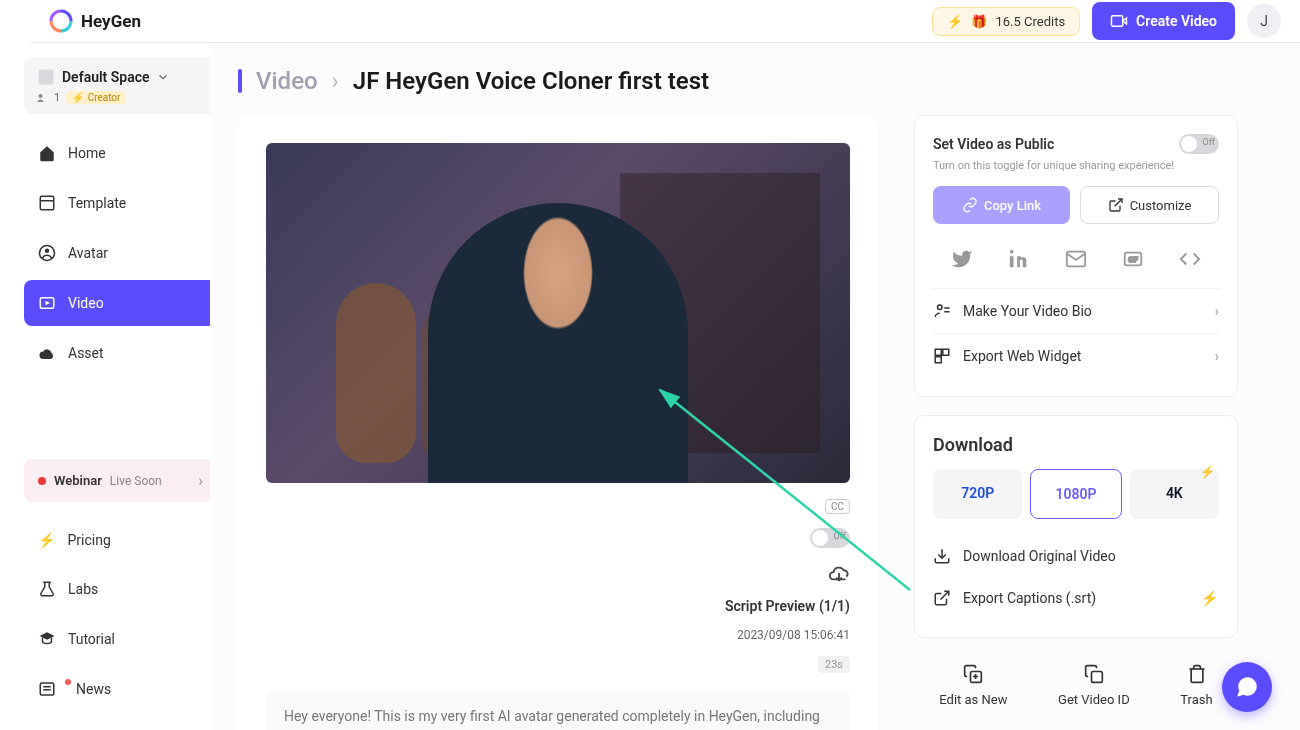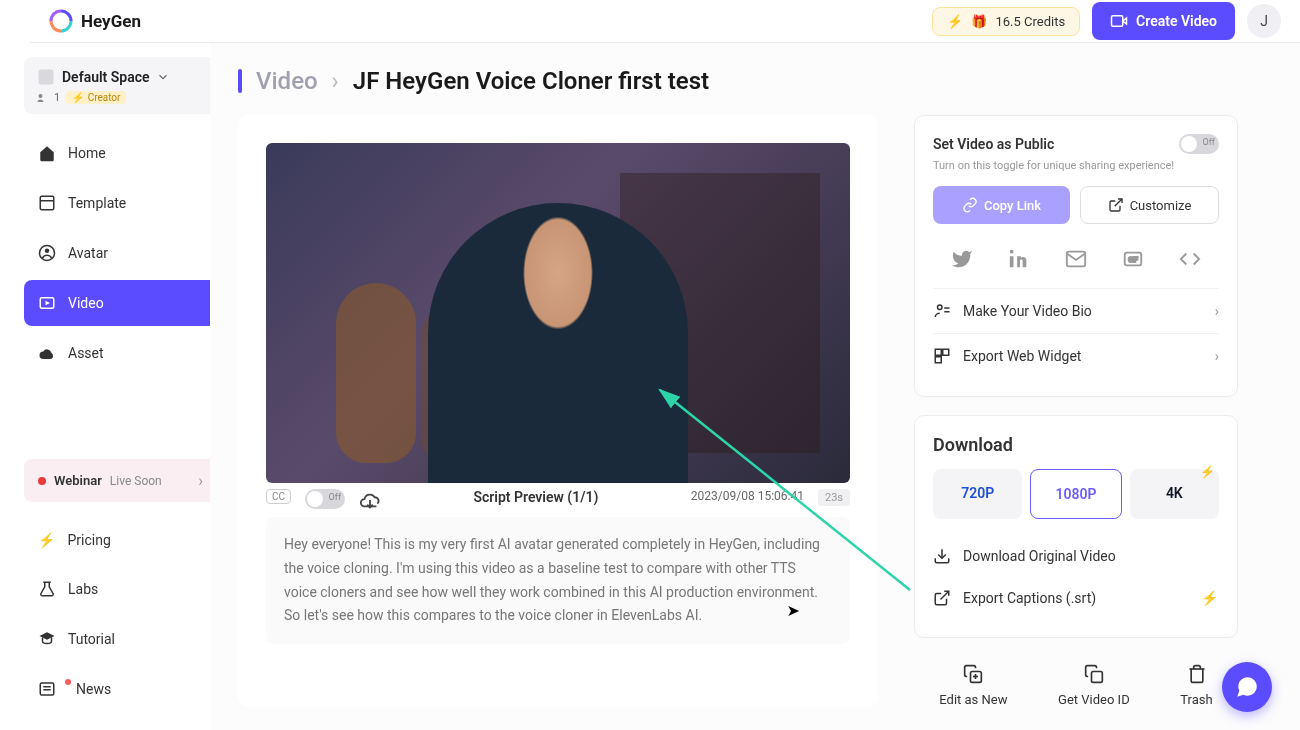--- a/index.html
+++ b/index.html
@@ -44,21 +44,21 @@
 
 .content-row { display: flex; gap: 36px; }
 
 .video-col { width: 640px; background: #fff; border-radius: 10px; padding: 28px; }
 .video-thumb { width: 100%; height: 340px; border-radius: 6px; background: linear-gradient(135deg, #3a3a5a 0%, #5a4a6a 40%, #2a2a3a 100%); position: relative; overflow: hidden; }
 .person-silhouette { position: absolute; bottom: 0; left: 50%; transform: translateX(-50%); width: 260px; height: 280px; background: radial-gradient(ellipse at 50% 25%, #d4a585 0%, #c89575 18%, transparent 19%), #1a2a3a; border-radius: 130px 130px 0 0; }
 .bg-guitar { position: absolute; bottom: 20px; left: 70px; width: 80px; height: 180px; background: #8b5a2b; border-radius: 40px 40px 30px 30px; opacity: 0.6; }
 .bg-guitar2 { position: absolute; bottom: 20px; left: 155px; width: 70px; height: 160px; background: #6b4a2b; border-radius: 35px 35px 25px 25px; opacity: 0.5; }
 .bg-shelf { position: absolute; top: 30px; right: 30px; bottom: 30px; width: 200px; background: #2a1a1a; opacity: 0.4; }
 
-.video-bar { display: flex; align-items: flex-start; gap: 14px; padding: 6px 0; }
+.video-bar { display: flex; align-items: flex-end; gap: 14px; padding: 16px 0; flex-direction: column; }
 .cc-badge { border: 1px solid #ccc; border-radius: 4px; padding: 1px 5px; font-size: 10px; color: #888; }
 .toggle-off { width: 40px; height: 20px; background: #d8d8dc; border-radius: 10px; position: relative; cursor: pointer; }
 .toggle-off::after { content: ''; position: absolute; left: 2px; top: 2px; width: 16px; height: 16px; background: #fff; border-radius: 50%; }
 .toggle-off-label { position: absolute; right: 4px; top: 3px; font-size: 9px; color: #888; }
 .cloud-icon { color: #555; }
 .script-title { flex: 1; text-align: center; font-size: 14px; font-weight: 600; color: #333; }
 .timestamp { font-size: 12px; color: #666; }
 .duration-badge { background: #f0f0f2; padding: 2px 7px; border-radius: 4px; font-size: 11px; color: #999; }
 
 .script-text { background: #fafafb; border-radius: 8px; padding: 16px 18px; font-size: 14px; line-height: 1.7; color: #777; position: relative; }

